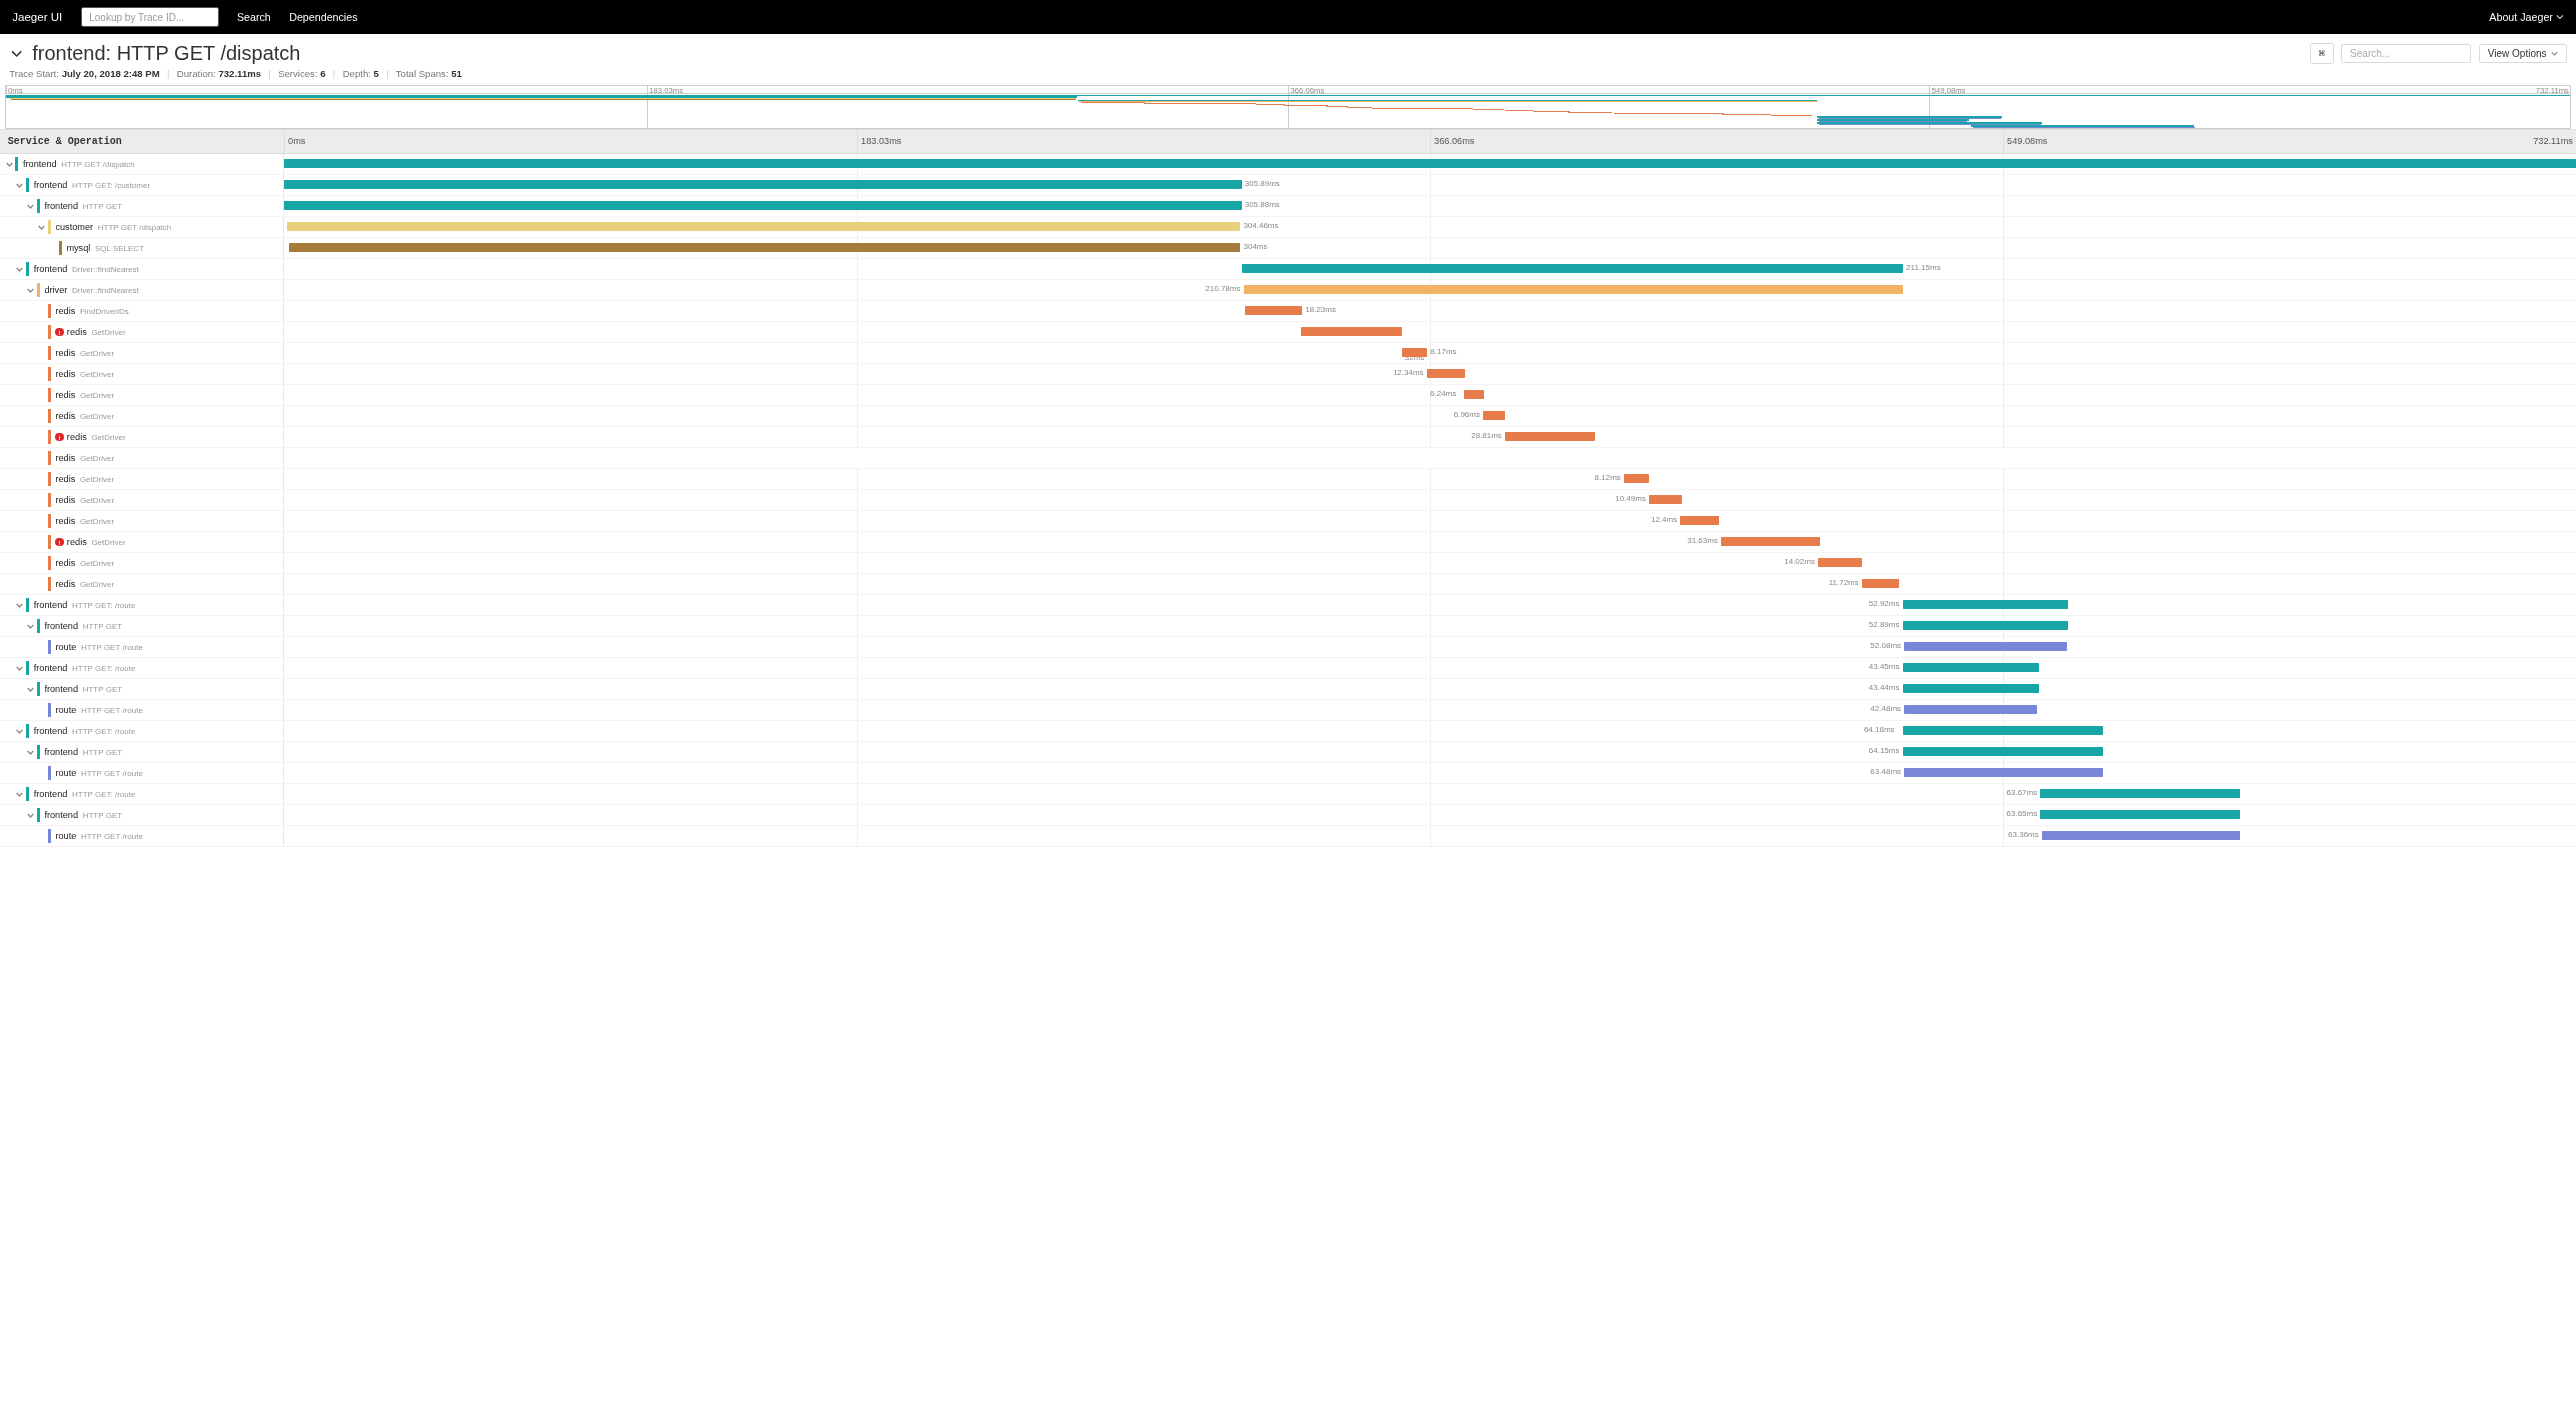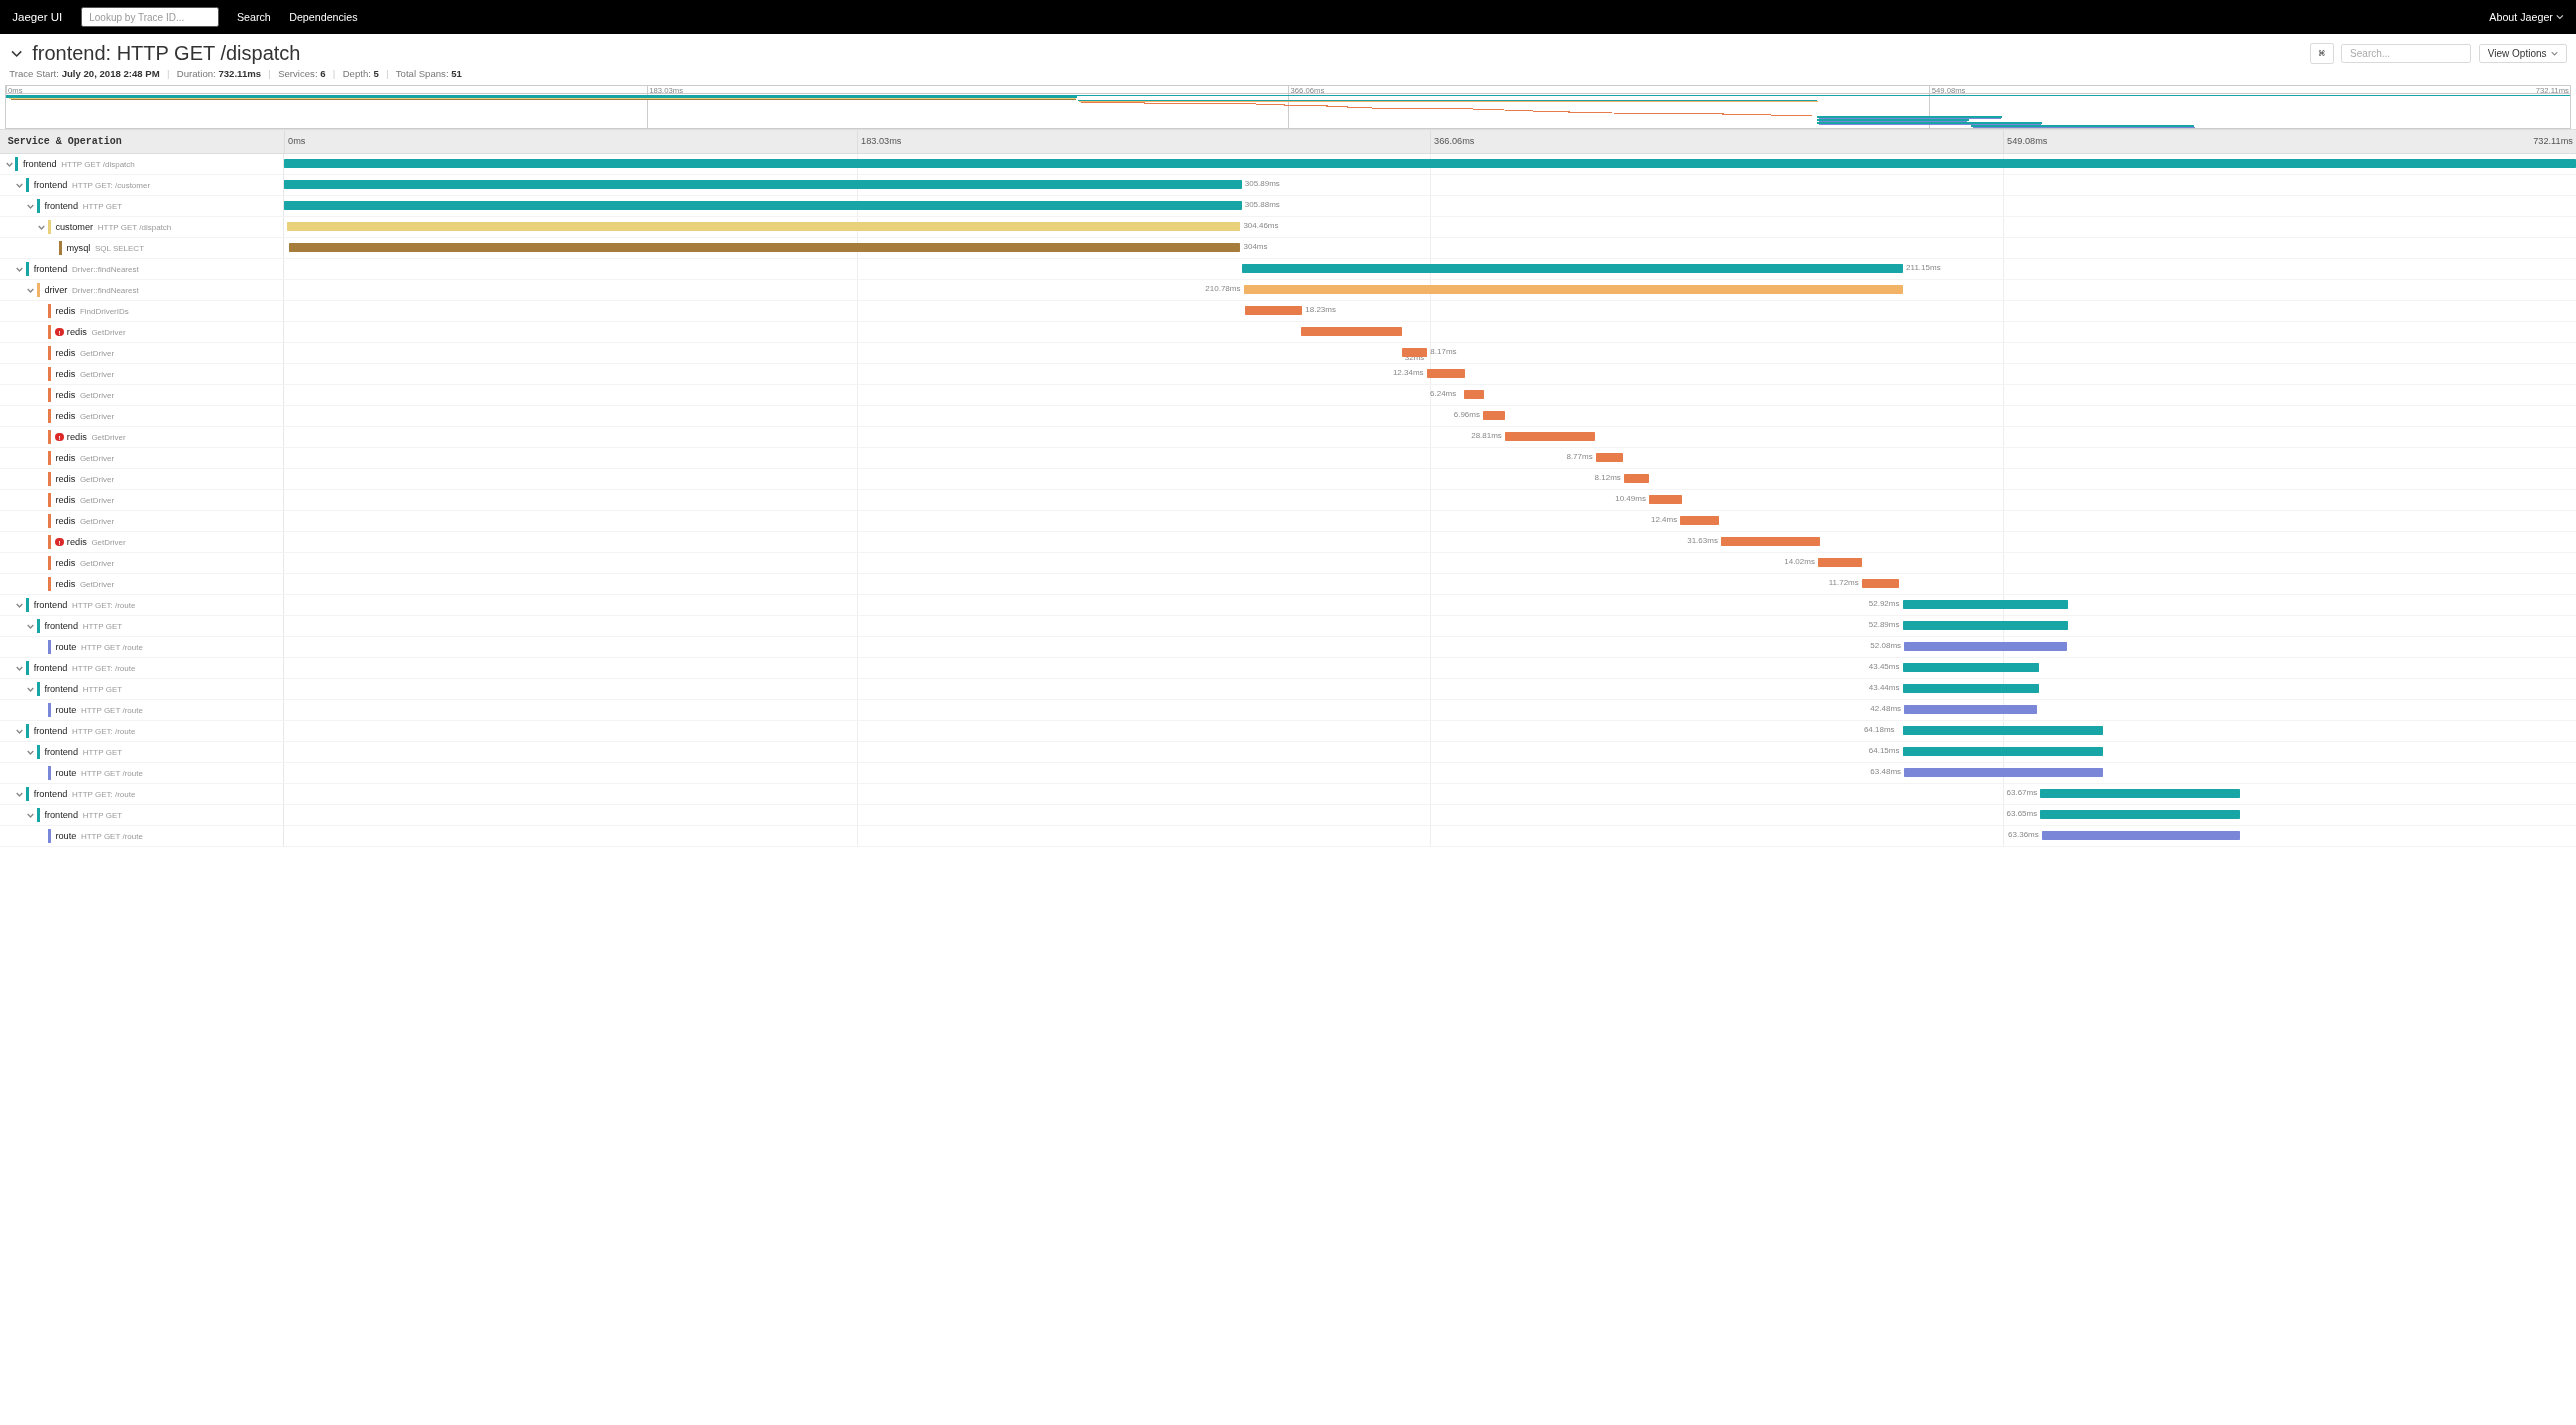--- a/index.html
+++ b/index.html
@@ -410,27 +410,20 @@
       </div>
     </div>
     <div class="span-row">
       <div class="span-left">
         <span class="indent" style="width: 37px;"></span>
         <span class="chev-spacer"></span>
         <span class="svc-bar" style="background: rgb(232, 123, 74);"></span>
         <span class="svc-name">redis</span>
         <span class="op-name">GetDriver</span>
       </div>
-      <div class="span-right">
-        <div class="vline" style="left: 25%;"></div>
-        <div class="vline" style="left: 50%;"></div>
-        <div class="vline" style="left: 75%;"></div>
-        <div class="bar" style="left: 57.2318%; width: 1.19791%; background: rgb(232, 123, 74);"></div>
-        <div class="dur-label" style="right: 42.7682%; padding-right: 3.1px;">8.77ms</div>
-      </div>
     </div>
     <div class="span-row">
       <div class="span-left">
         <span class="indent" style="width: 37px;"></span>
         <span class="chev-spacer"></span>
         <span class="svc-bar" style="background: rgb(232, 123, 74);"></span>
         <span class="svc-name">redis</span>
         <span class="op-name">GetDriver</span>
       </div>
       <div class="span-right">

